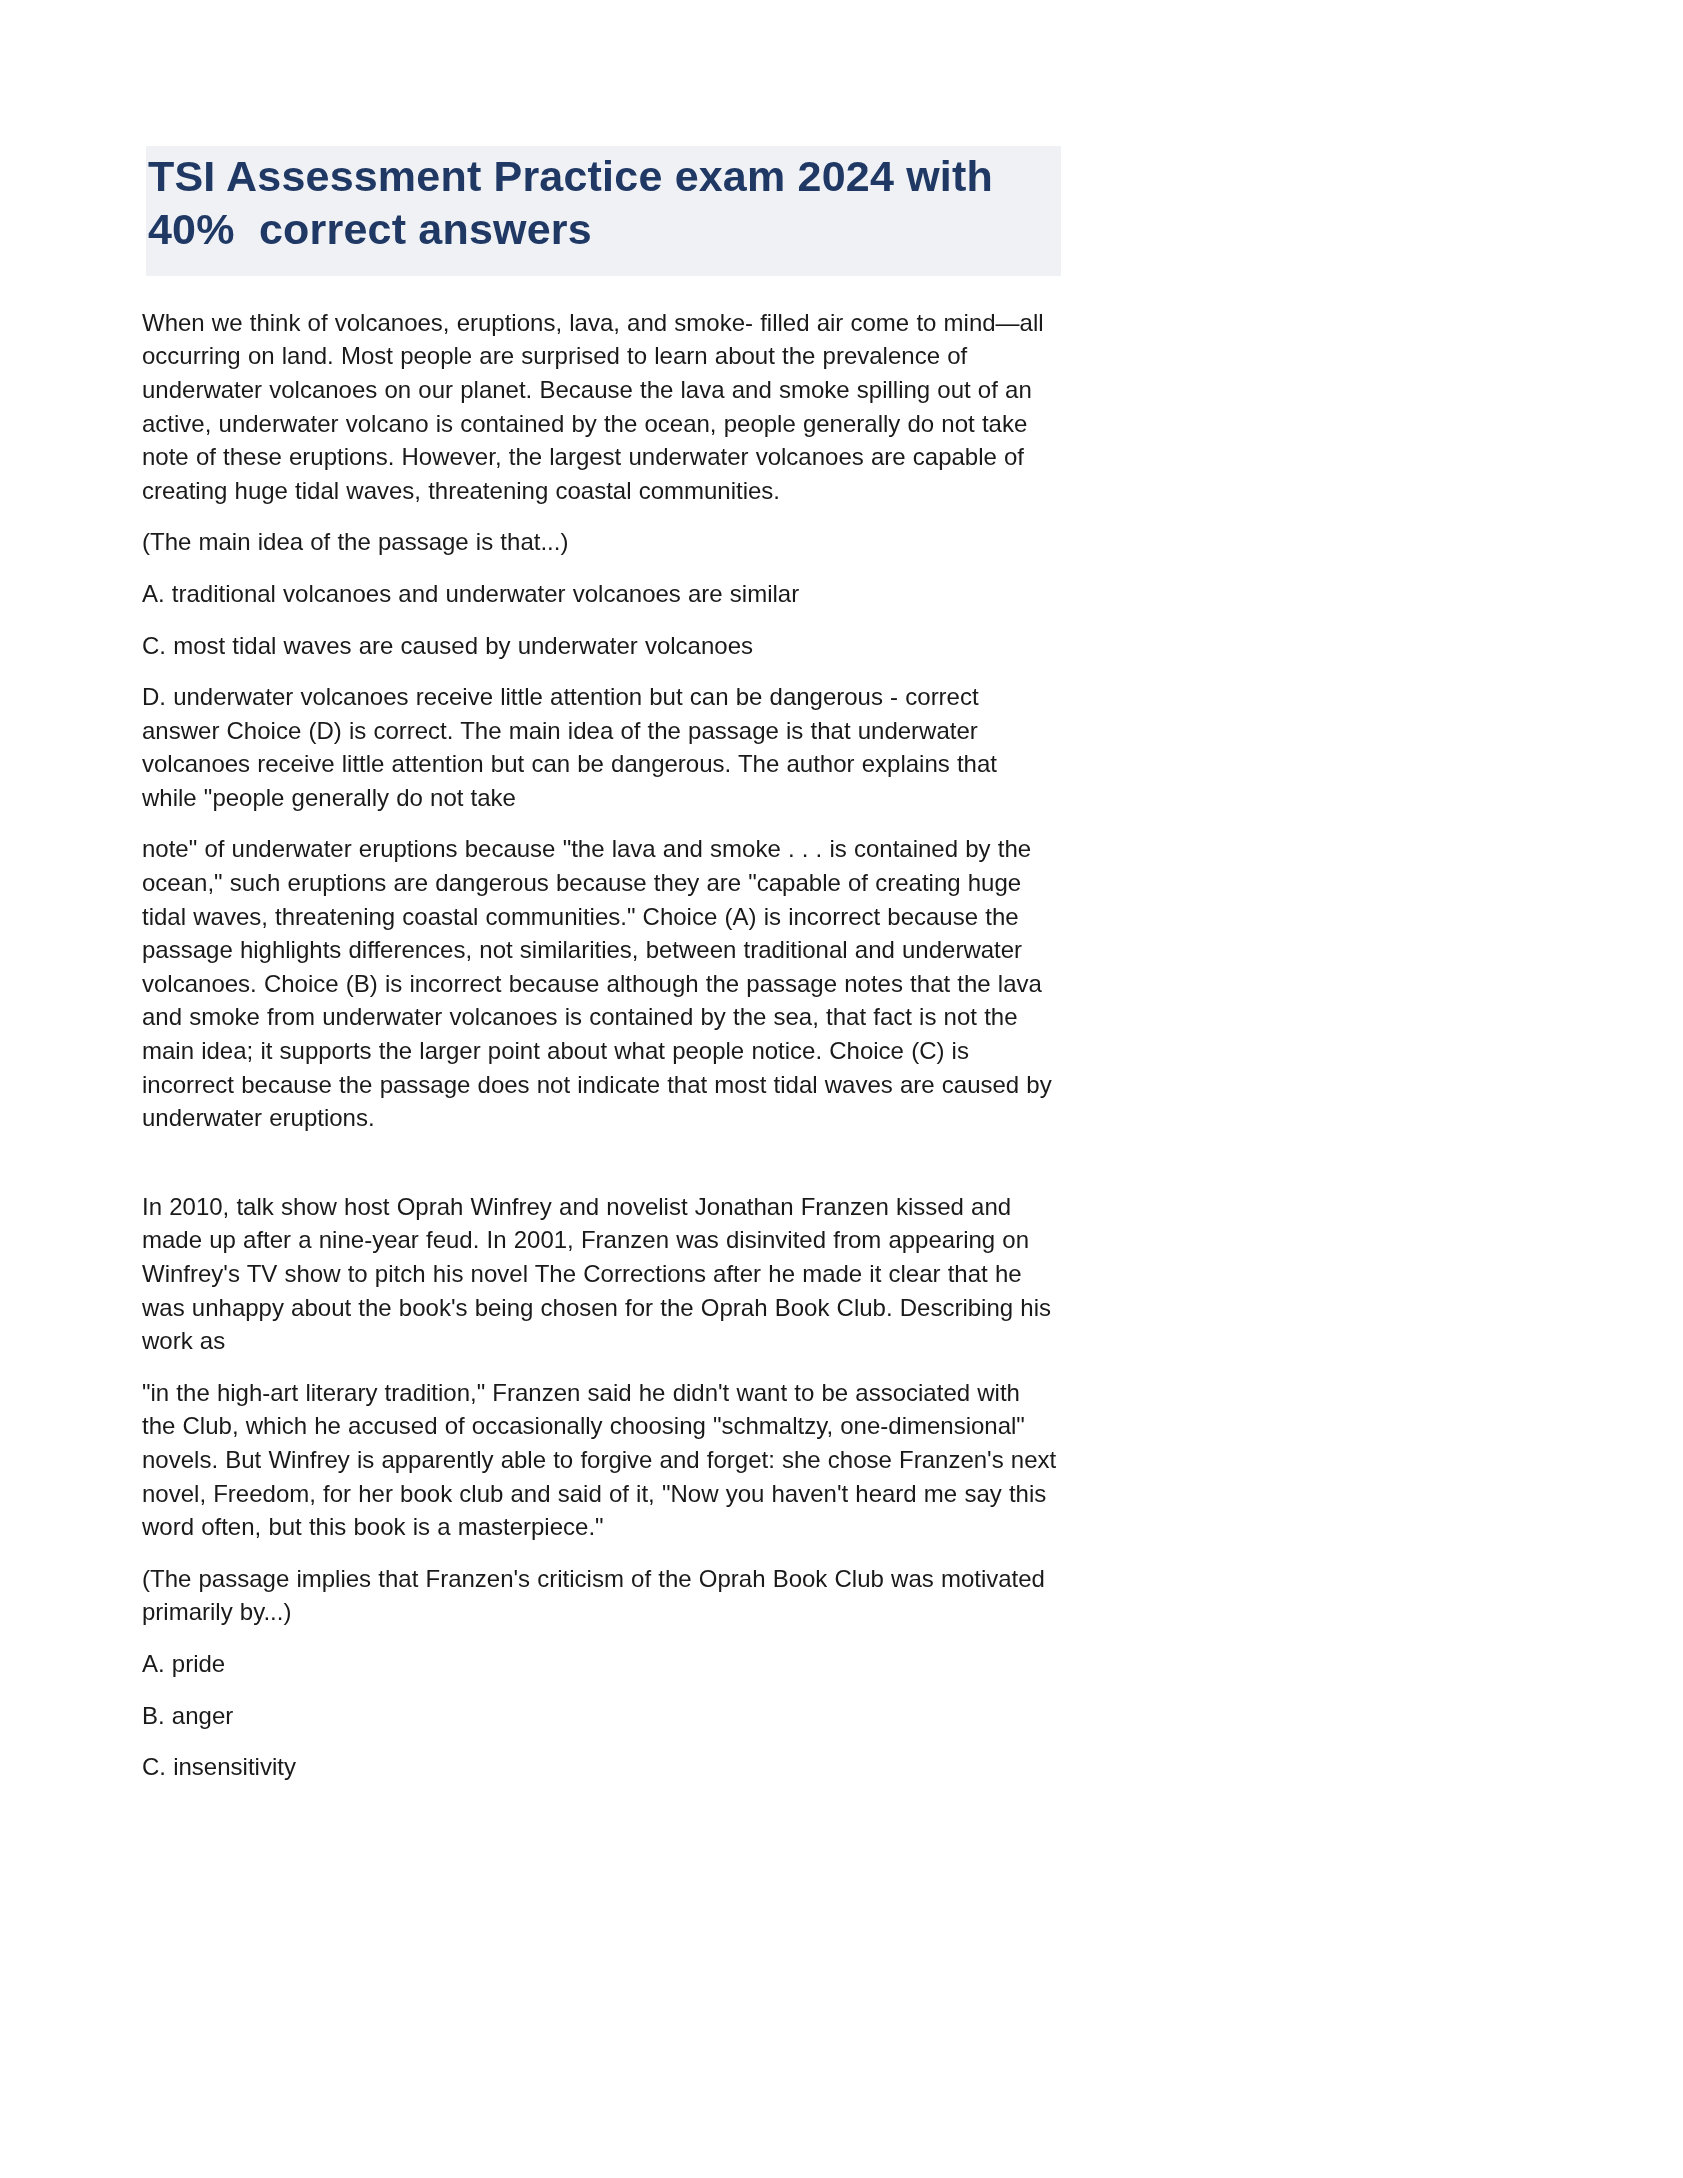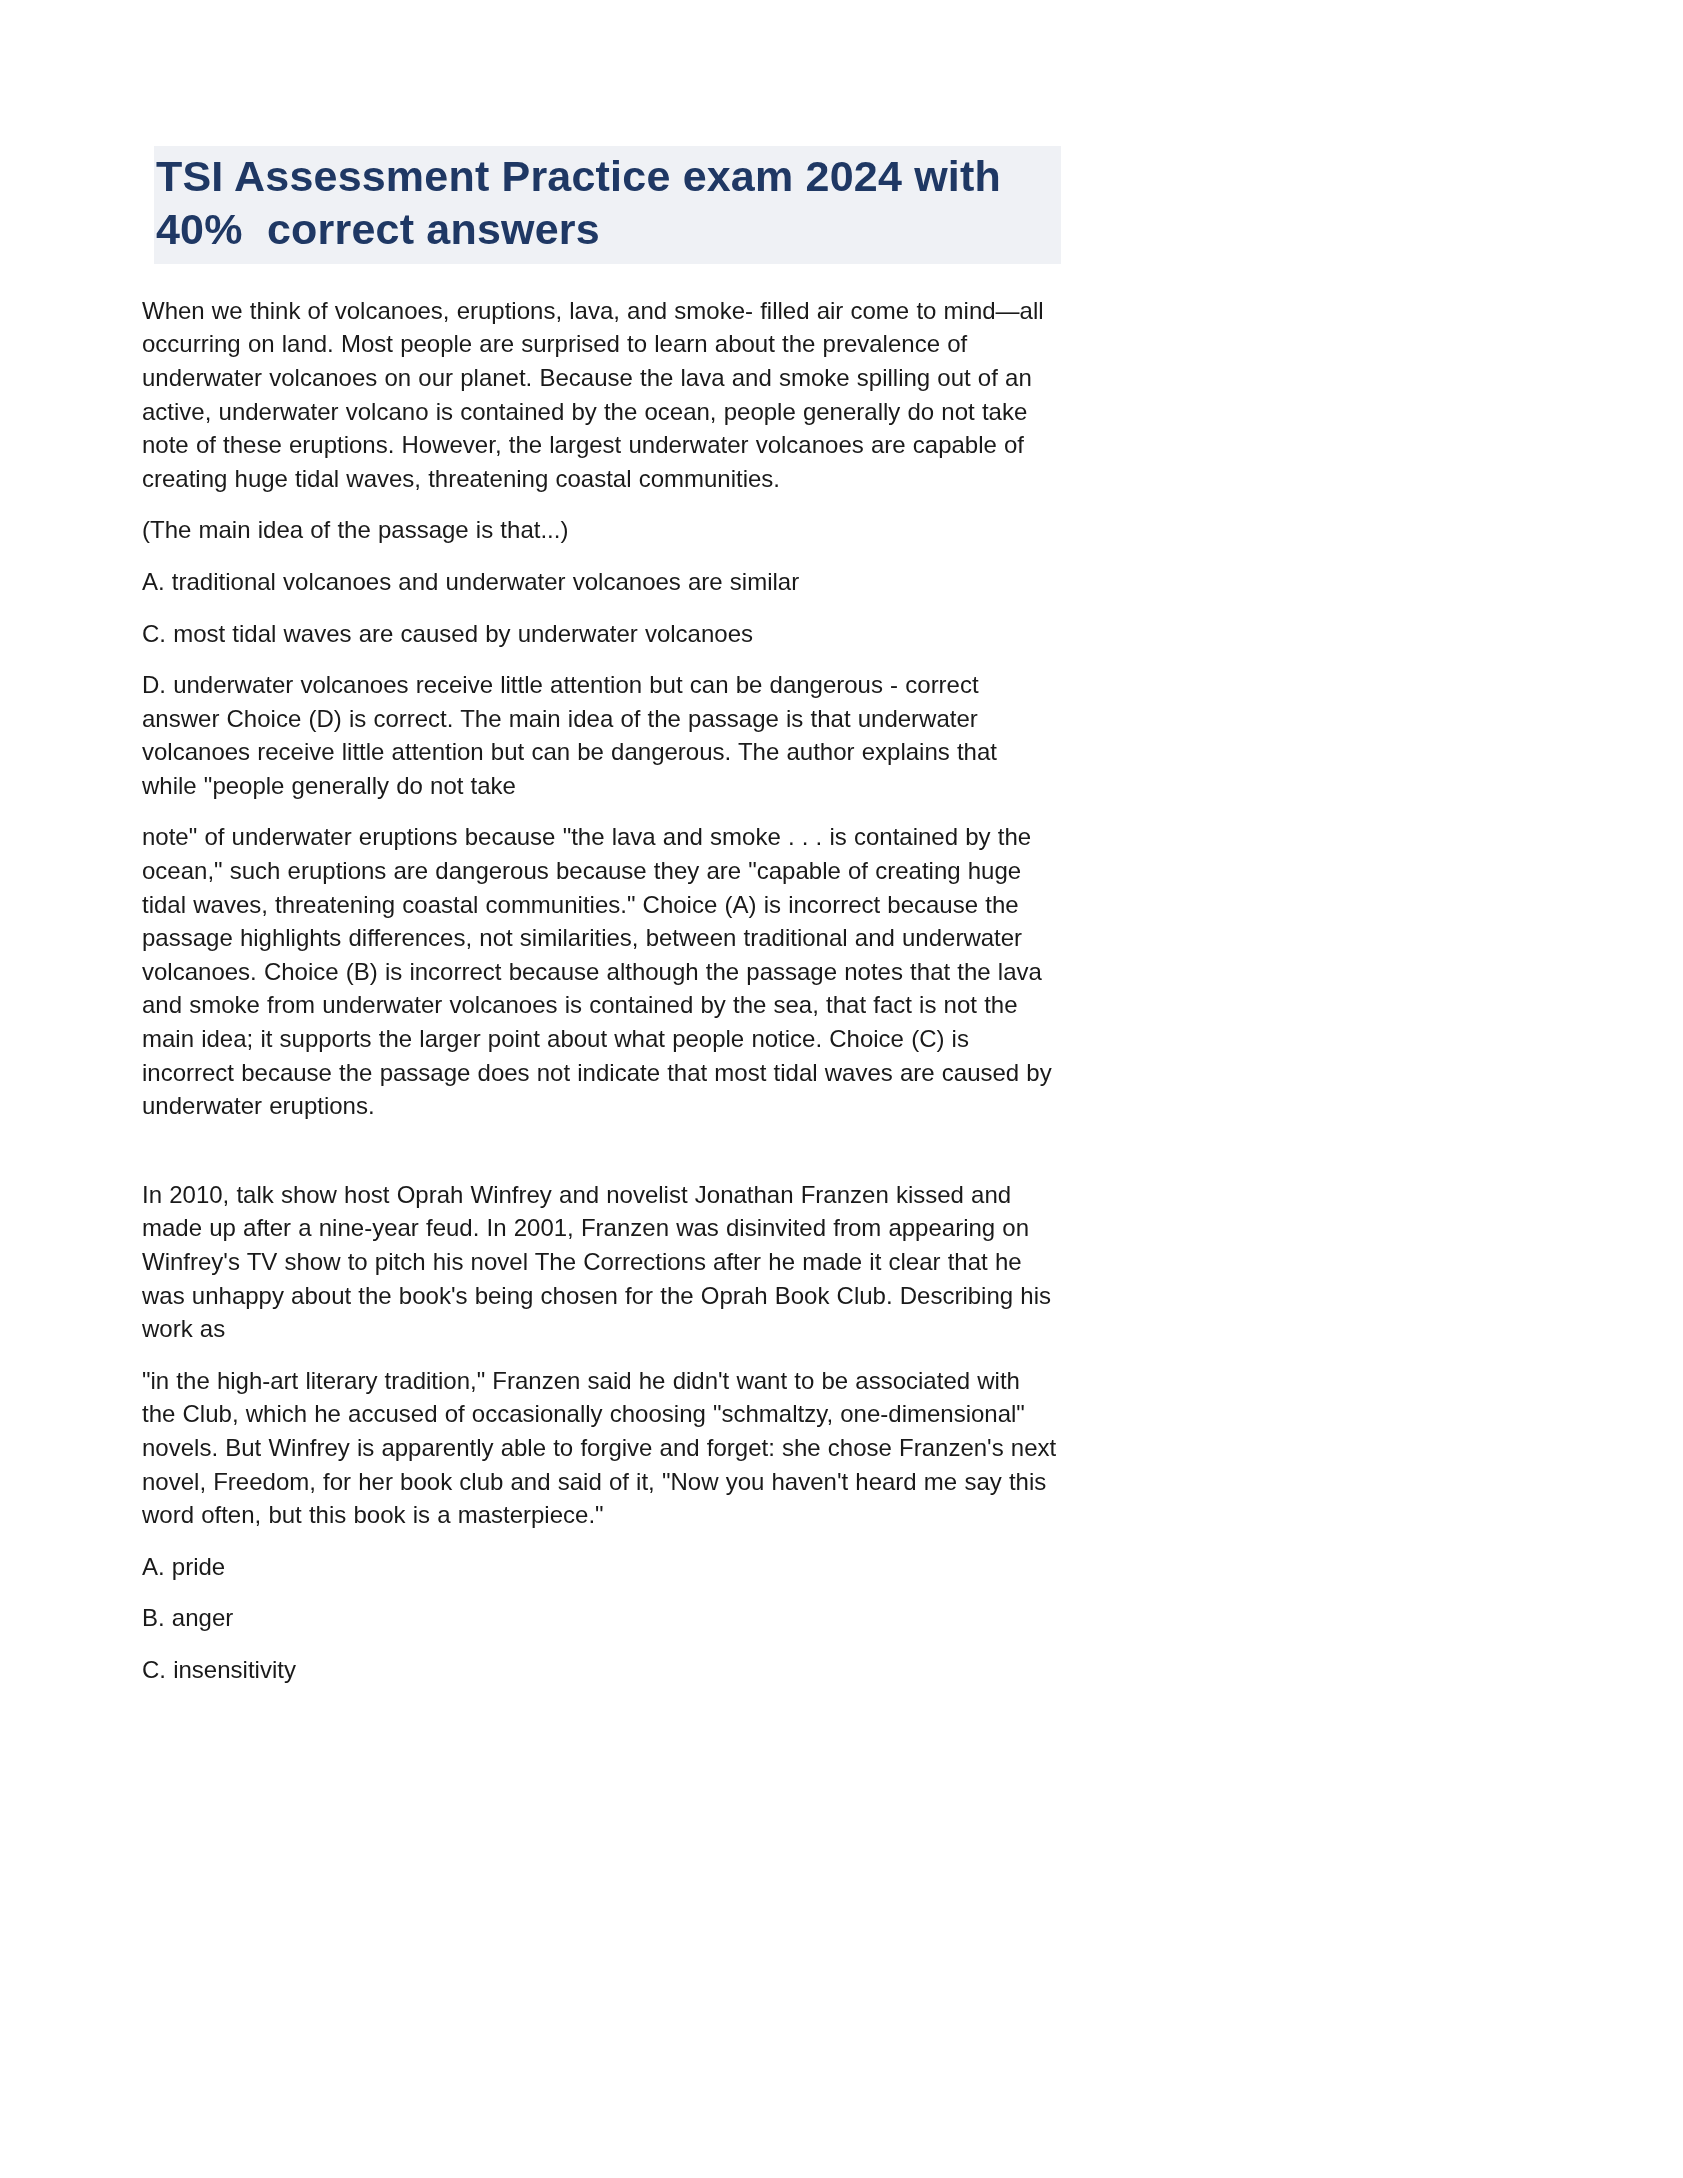--- a/index.html
+++ b/index.html
@@ -20,22 +20,22 @@
     top: 146px;
     left: 142px;
     width: 919px;
   }
   .doc-title {
     background: #eff1f5;
     color: #1f3864;
     font-weight: bold;
     font-size: 43px;
     line-height: 1.23;
-    padding: 4px 6px 8px 2px;
-    margin: 0 0 30px 12px;
+    padding: 4px 6px 20px 2px;
+    margin: 0 0 30px 4px;
     letter-spacing: 0.2px;
   }
   .doc-title .title-line {
     display: block;
     white-space: pre;
   }
   .body-text p {
     font-size: 24px;
     line-height: 1.4;
     margin: 0 0 18px 0;
@@ -59,19 +59,20 @@
 
   <div class="body-text">
     <p>When we think of volcanoes, eruptions, lava, and smoke- filled air come to mind—all occurring on land. Most people are surprised to learn about the prevalence of underwater volcanoes on our planet. Because the lava and smoke spilling out of an active, underwater volcano is contained by the ocean, people generally do not take note of these eruptions. However, the largest underwater volcanoes are capable of creating huge tidal waves, threatening coastal communities.</p>
     <p>(The main idea of the passage is that...)</p>
     <p>A. traditional volcanoes and underwater volcanoes are similar</p>
     <p>C. most tidal waves are caused by underwater volcanoes</p>
     <p>D. underwater volcanoes receive little attention but can be dangerous -  correct answer  Choice (D) is correct. The main idea of the passage is that underwater volcanoes receive little attention but can be dangerous. The author explains that while "people generally do not take</p>
     <p>note" of underwater eruptions because "the lava and smoke . . . is contained by the ocean," such eruptions are dangerous because they are "capable of creating huge tidal waves, threatening coastal communities." Choice (A) is incorrect because the passage highlights differences, not similarities, between traditional and underwater volcanoes. Choice (B) is incorrect because although the passage notes that the lava and smoke from underwater volcanoes is contained by the sea, that fact is not the main idea; it supports the larger point about what people notice. Choice (C) is incorrect because the passage does not indicate that most tidal waves are caused by underwater eruptions.</p>
     <p class="section-gap">In 2010, talk show host Oprah Winfrey and novelist Jonathan Franzen kissed and made up after a nine-year feud. In 2001, Franzen was disinvited from appearing on Winfrey's TV show to pitch his novel The Corrections after he made it clear that he was unhappy about the book's being chosen for the Oprah Book Club. Describing his work as</p>
     <p>"in the high-art literary tradition," Franzen said he didn't want to be associated with the Club, which he accused of occasionally choosing "schmaltzy, one-dimensional" novels. But Winfrey is apparently able to forgive and forget: she chose Franzen's next novel, Freedom, for her book club and said of it, "Now you haven't heard me say this word often, but this book is a masterpiece."</p>
+    <p>(The passage implies that Franzen's criticism of the Oprah Book Club was motivated primarily by...)</p>
     <p>A. pride</p>
     <p>B. anger</p>
     <p>C. insensitivity</p>
   </div>
 
 </div>
 
 
 </body></html>

